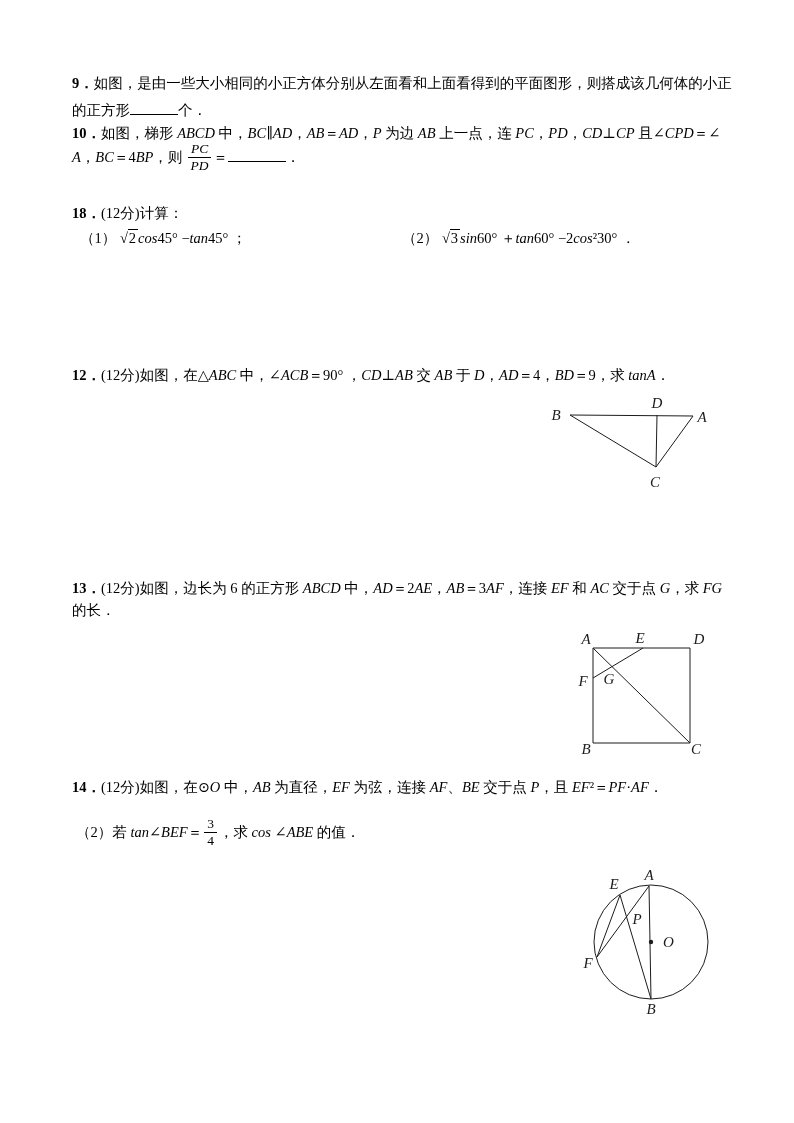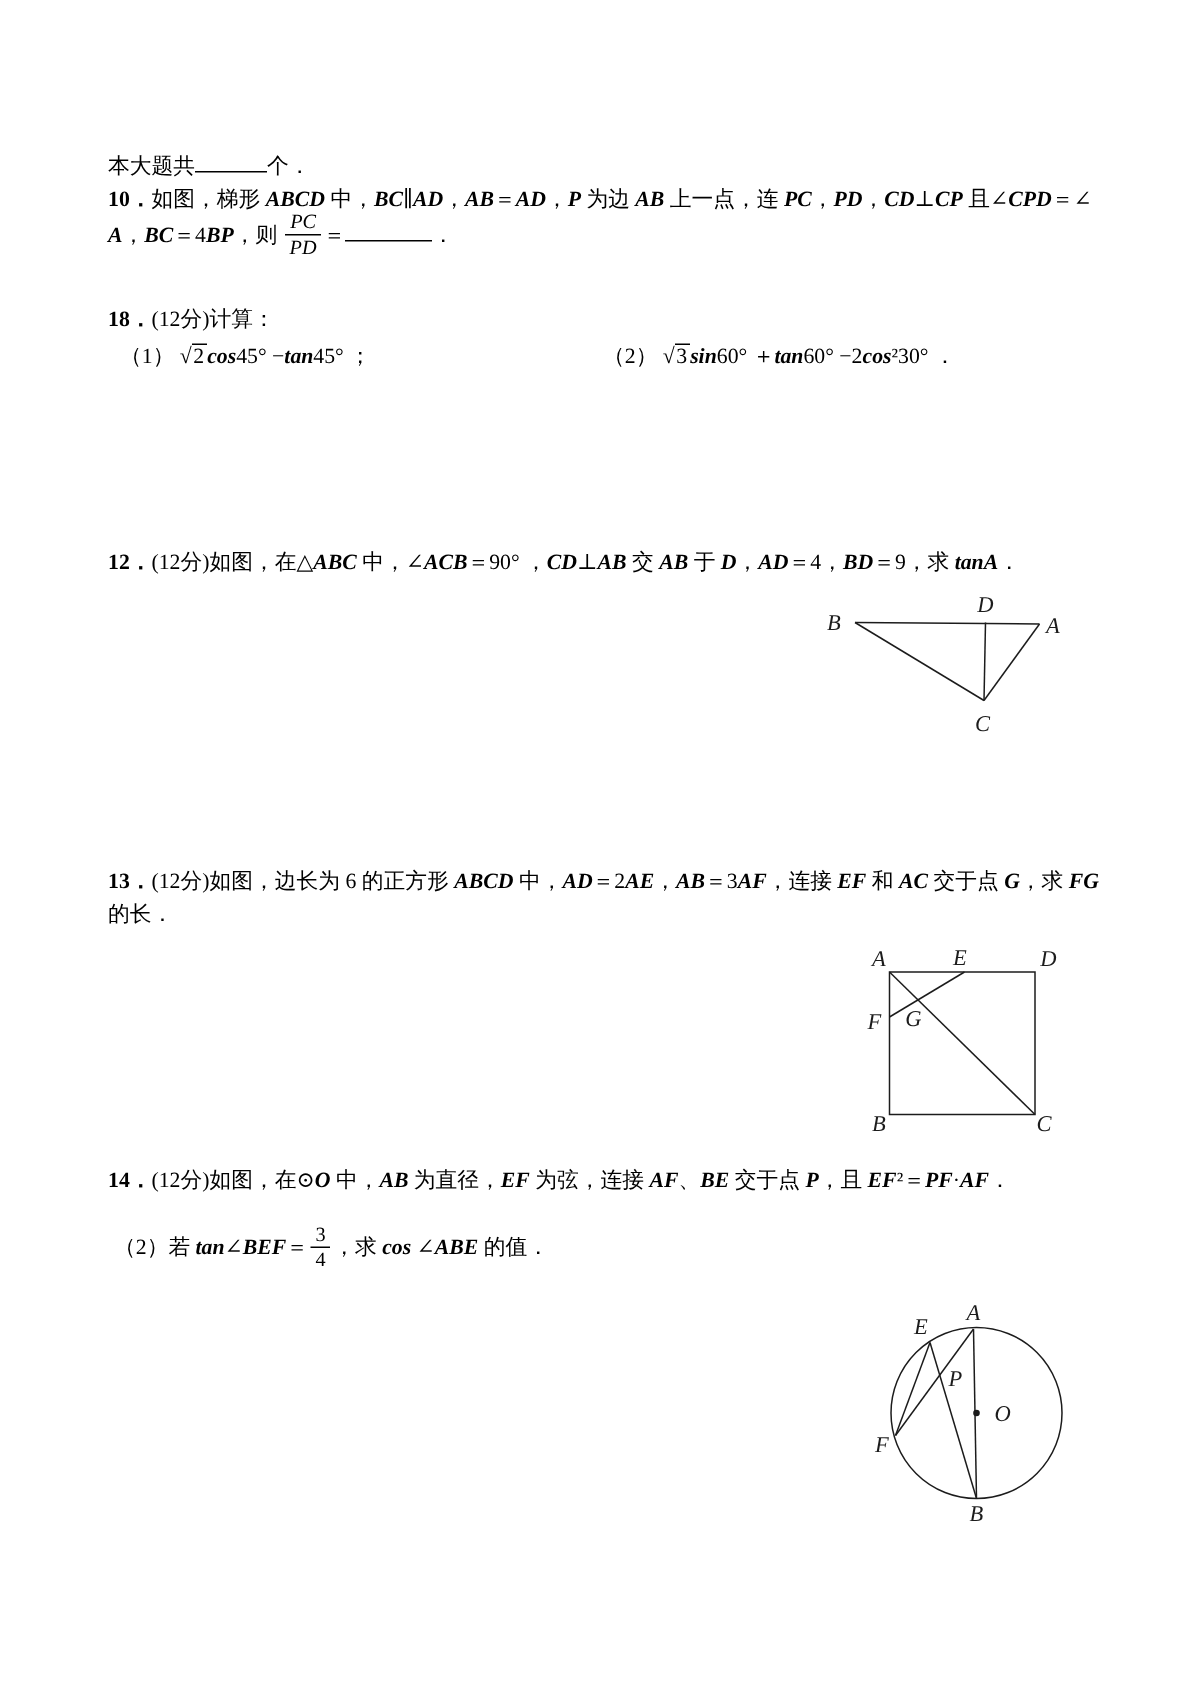--- a/index.html
+++ b/index.html
@@ -5,21 +5,21 @@
   html,body { margin:0; padding:0; background:#ffffff; }
   .page {
     position:relative; width:794px; height:1123px; background:#ffffff;
     font-family:"Liberation Serif","DejaVu Serif",serif;
     color:#000000; font-size:14.5px; overflow:hidden;
   }
   .line { position:absolute; white-space:nowrap; line-height:19px; }
   .line.tall { line-height:32px; }
   .seg-cn { font-style:normal; }
   .seg-b  { font-weight:bold; }
-  .seg-i  { font-style:italic;font-weight:bold; }
+  .seg-i  { font-style:italic; }
   .blank {
     display:inline-block; border-bottom:1px solid #000;
     height:15px; vertical-align:baseline;
   }
   .frac {
     display:inline-block; text-align:center; vertical-align:middle;
     line-height:1.05; font-size:13.5px; margin:0 2px; position:relative; top:-1px;
   }
   .frac.it { font-style:italic; }
   .frac .num { display:block; border-bottom:1px solid #000; padding:0 3px 1px 3px; }
@@ -33,21 +33,22 @@
   svg.diag text {
     font-family:"Liberation Serif","DejaVu Serif",serif;
     font-style:italic; font-size:15px; fill:#1c1c1c; stroke:none;
   }
 </style>
 </head>
 <body>
 
 <div class="page">
 
-  <div class="line" style="left:72px; top:99px;"><span class="seg-cn">本大题共</span><span class="blank" style="width: 48px;"></span><span class="seg-cn">个．</span></div>
+  <div class="line" style="left:72px; top:74px;"><span class="seg-b">9．</span><span class="seg-cn">如图，是由一些大小相同的小正方体分别从左面看和上面看得到的平面图形，则搭成该几何体的小正</span></div>
+  <div class="line" style="left:72px; top:99px;"><span class="seg-cn">的正方形</span><span class="blank" style="width: 48px;"></span><span class="seg-cn">个．</span></div>
 
   <div class="line" style="left:72px; top:124px;"><span class="seg-b">10．</span><span class="seg-cn">如图，梯形 </span><span class="seg-i">ABCD</span><span class="seg-cn"> 中，</span><span class="seg-i">BC</span><span class="seg-cn">∥</span><span class="seg-i">AD</span><span class="seg-cn">，</span><span class="seg-i">AB</span><span class="seg-cn">＝</span><span class="seg-i">AD</span><span class="seg-cn">，</span><span class="seg-i">P</span><span class="seg-cn"> 为边 </span><span class="seg-i">AB</span><span class="seg-cn"> 上一点，连 </span><span class="seg-i">PC</span><span class="seg-cn">，</span><span class="seg-i">PD</span><span class="seg-cn">，</span><span class="seg-i">CD</span><span class="seg-cn">⊥</span><span class="seg-i">CP</span><span class="seg-cn"> 且∠</span><span class="seg-i">CPD</span><span class="seg-cn">＝∠</span></div>
   <div class="line tall" style="left:72px; top:141px;"><span class="seg-i">A</span><span class="seg-cn">，</span><span class="seg-i">BC</span><span class="seg-cn">＝4</span><span class="seg-i">BP</span><span class="seg-cn">，则 </span><span class="frac it"><span class="num">PC</span><span class="den">PD</span></span><span class="seg-cn">＝</span><span class="blank" style="width: 58px;"></span><span class="seg-cn">．</span></div>
 
 
   <div class="line" style="left:72px; top:204px;"><span class="seg-b">18．</span><span class="seg-cn">(12分)计算：</span></div>
   <div class="line" style="left:80px; top:229px;"><span class="seg-cn">（1） </span><span class="sqrt"><span class="rk">√</span><span class="rv">2</span></span><span class="seg-i">cos</span><span class="seg-cn">45° </span><span class="seg-cn">−</span><span class="seg-i">tan</span><span class="seg-cn">45° </span><span class="seg-cn">；</span></div>
   <div class="line" style="left:402px; top:229px;"><span class="seg-cn">（2） </span><span class="sqrt"><span class="rk">√</span><span class="rv">3</span></span><span class="seg-i">sin</span><span class="seg-cn">60° </span><span class="seg-cn">＋</span><span class="seg-i">tan</span><span class="seg-cn">60° </span><span class="seg-cn">−2</span><span class="seg-i">cos</span><span class="seg-cn">²30° </span><span class="seg-cn">．</span></div>
 
   <div class="line" style="left:72px; top:366px;"><span class="seg-b">12．</span><span class="seg-cn">(12分)如图，在△</span><span class="seg-i">ABC</span><span class="seg-cn"> 中，∠</span><span class="seg-i">ACB</span><span class="seg-cn">＝90° ，</span><span class="seg-i">CD</span><span class="seg-cn">⊥</span><span class="seg-i">AB</span><span class="seg-cn"> 交 </span><span class="seg-i">AB</span><span class="seg-cn"> 于 </span><span class="seg-i">D</span><span class="seg-cn">，</span><span class="seg-i">AD</span><span class="seg-cn">＝4，</span><span class="seg-i">BD</span><span class="seg-cn">＝9，求 </span><span class="seg-i">tanA</span><span class="seg-cn">．</span></div>

